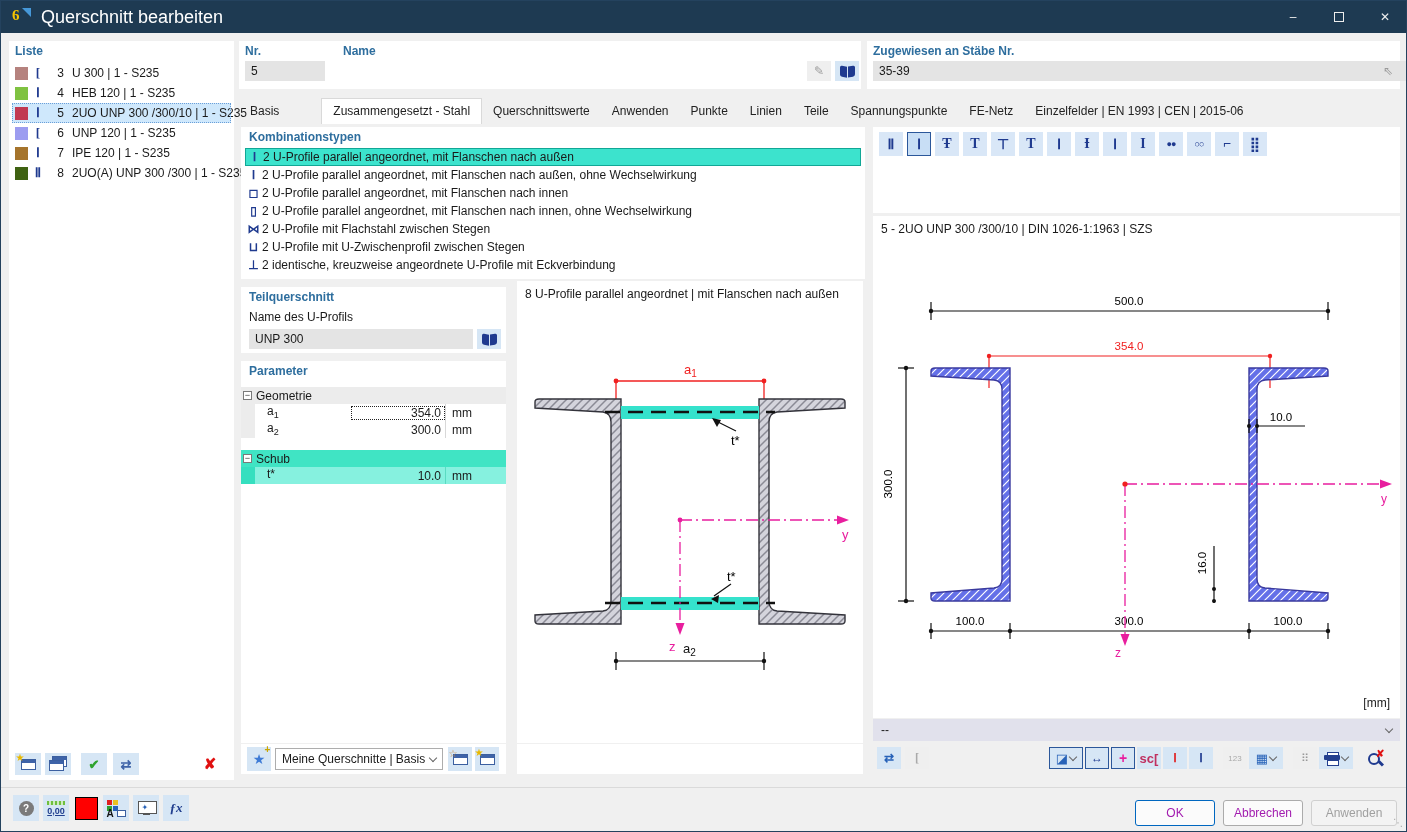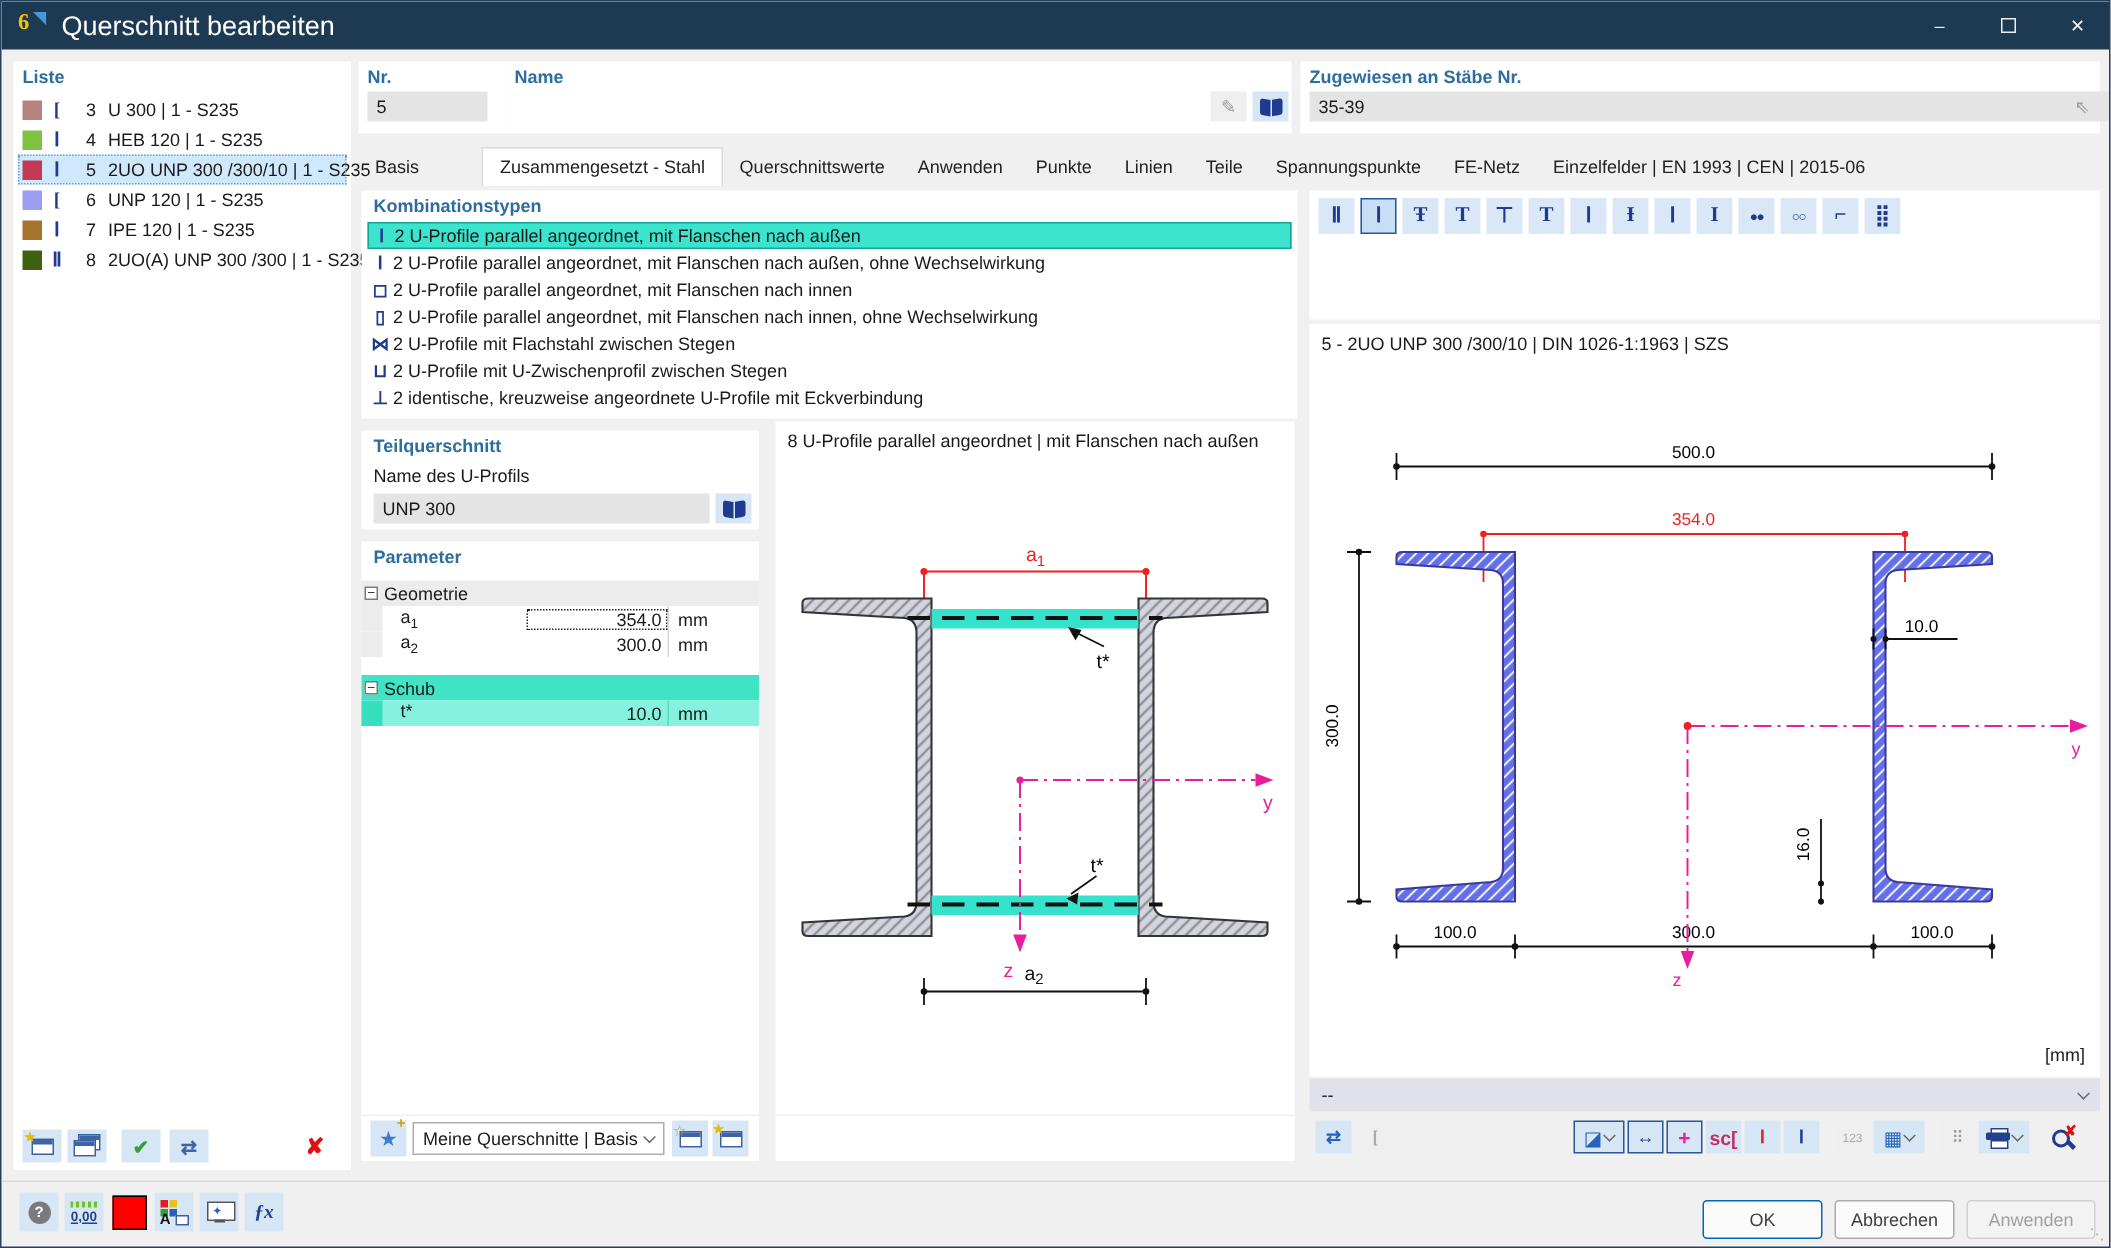--- a/index.html
+++ b/index.html
@@ -89,21 +89,21 @@
   .monitor::before{content:"";position:absolute;left:0;top:0;width:17px;height:11px;border:1.5px solid #555;background:#FFF;}
   .monitor::after{content:"";position:absolute;left:5px;bottom:0;width:7px;height:2px;background:#555;}
   .monitor .fan{position:absolute;left:4px;top:2px;color:#2762B8;font-size:8px;}
   .dispopt{position:relative;width:19px;height:17px;}
   .dispopt .sq{position:absolute;width:5px;height:5px;}
   .dispopt .a{position:absolute;left:0;bottom:-2px;font-weight:700;font-size:10px;color:#111;}
   .dispopt .w{position:absolute;right:0;bottom:0;width:9px;height:7px;border:1px solid #3B5FA0;background:#FFF;}
   .fxico{font-family:"Liberation Serif",serif;font-style:italic;font-weight:700;color:#23408F;font-size:13px;}
   
   .fbtn{position:absolute;top:799px;height:26px;width:80px;background:#FBFBFB;border:1px solid #ABABAB;
-        border-radius:3px;display:flex;align-items:center;justify-content:center;font-size:12px;color:#404040;}
+        border-radius:3px;display:flex;align-items:center;justify-content:center;font-size:12px;color:#a21caf;}
   .fbtn.primary{border-color:#0067C0;}
   .fbtn.disabled{border-color:#D0D0D0;color:#A0A0A0;background:#F3F3F3;width:86px;}
   svg text{font-family:"Liberation Sans",sans-serif;}
   .ddrow{display:flex;align-items:center;background:#E1E1EC;}
 </style>
 </head>
 <body>
 
 <div id="root">
 

